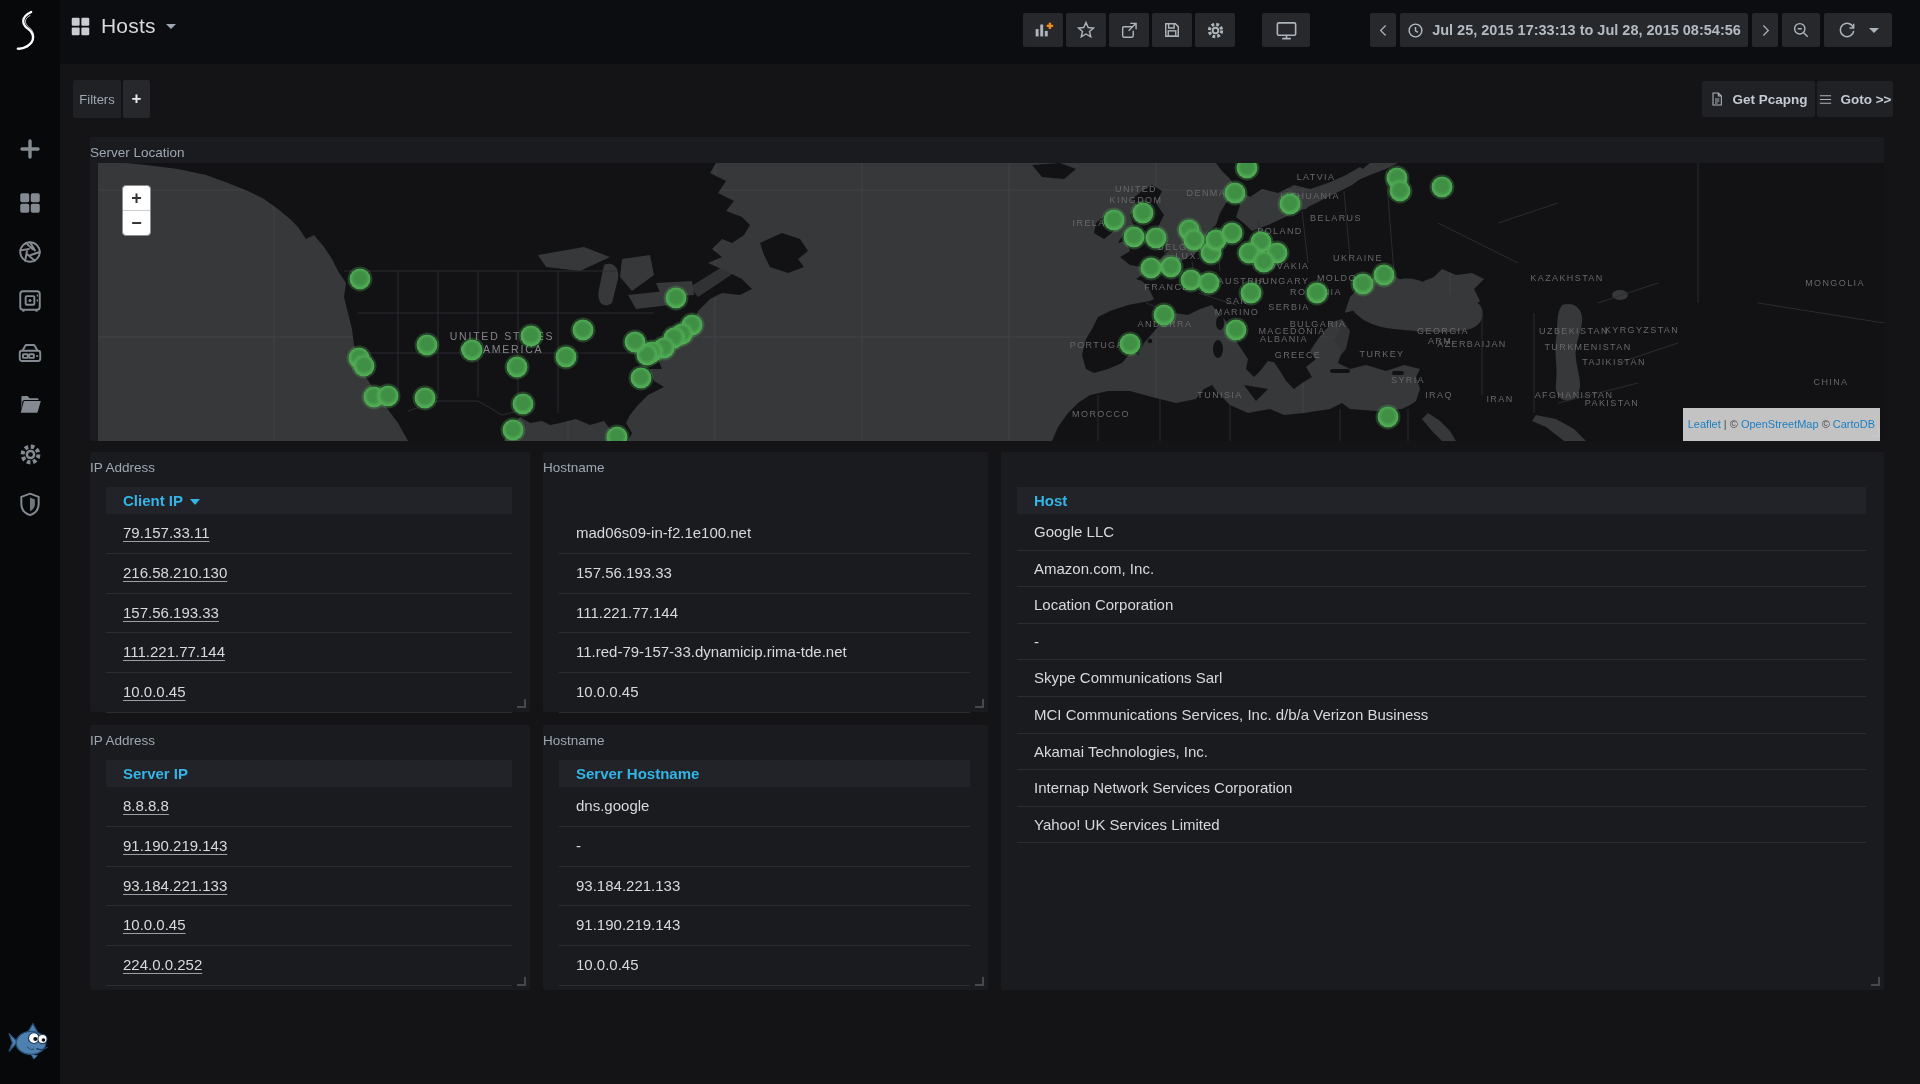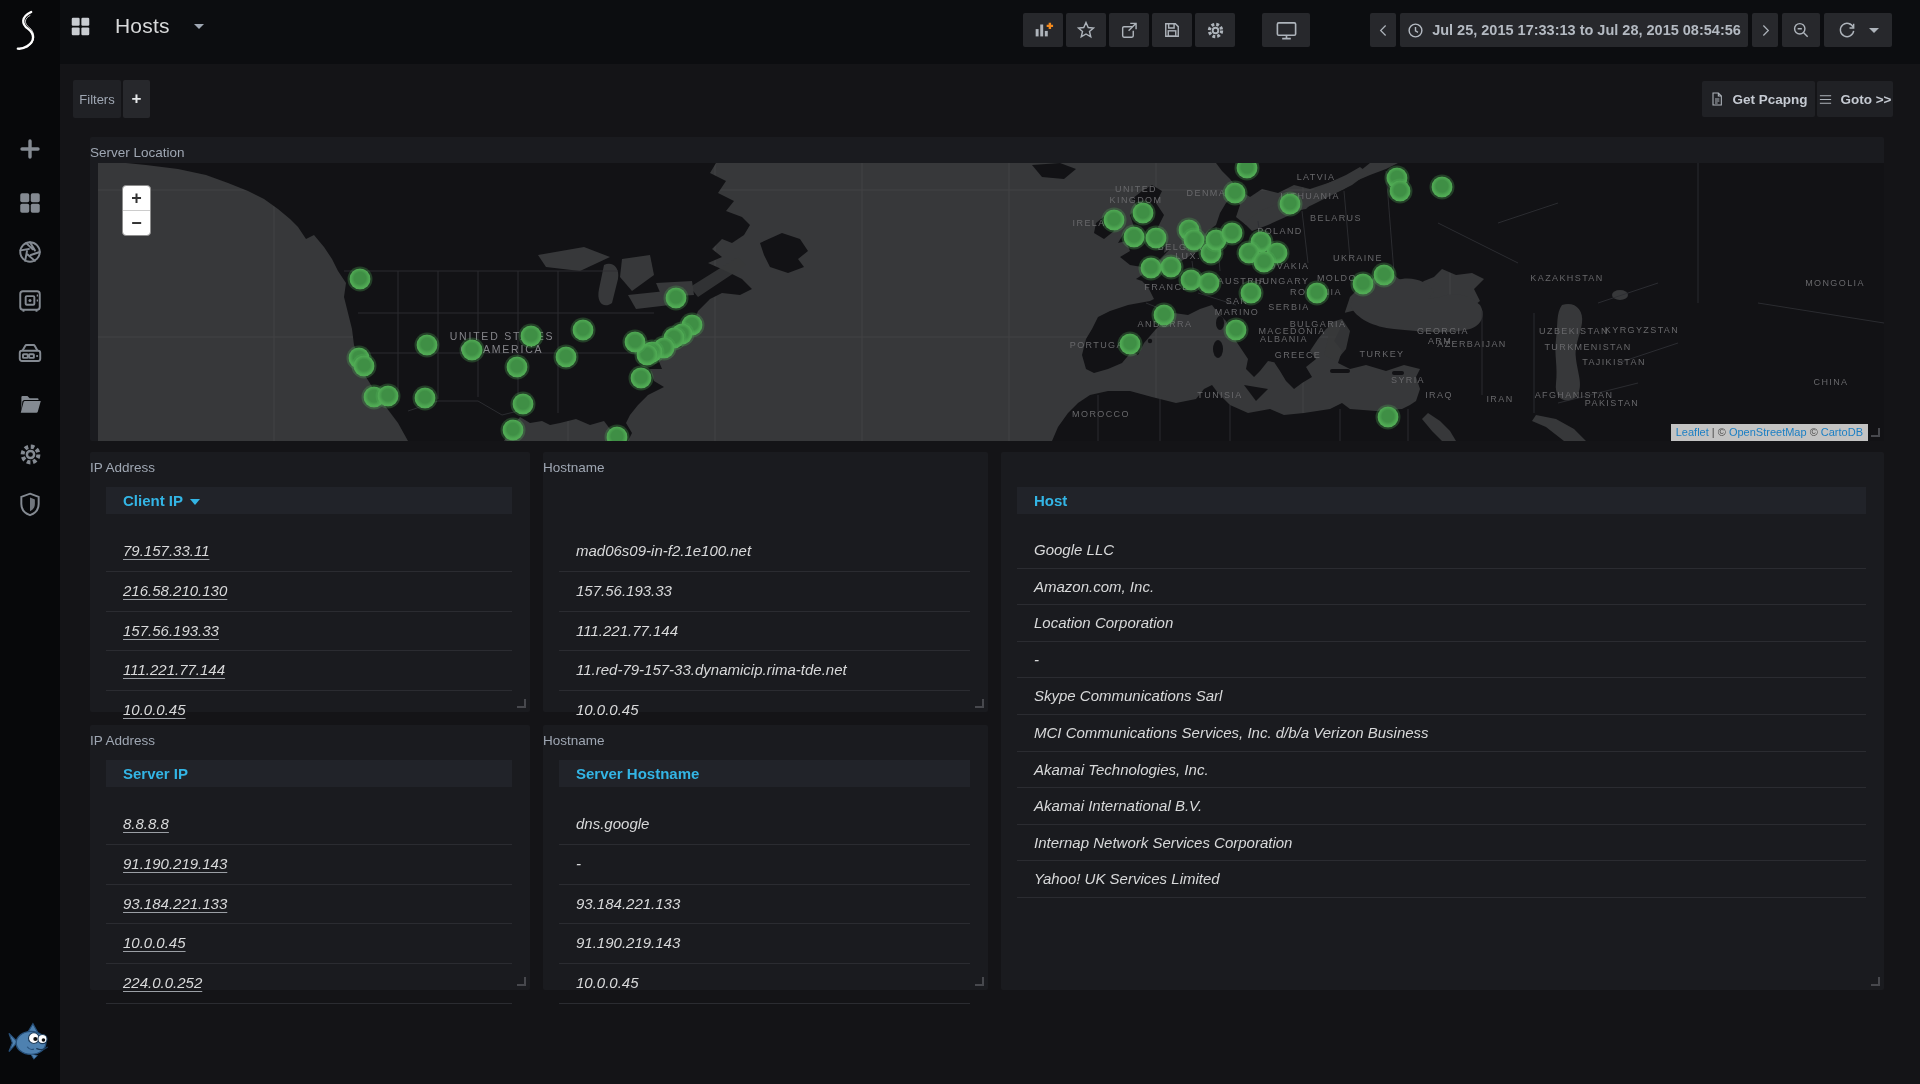--- a/index.html
+++ b/index.html
@@ -8,21 +8,21 @@
 
   
   #sidebar{position:absolute;left:0;top:0;width:60px;height:1084px;background:#07080a;z-index:5;}
   .side-icon{position:absolute;left:0;width:60px;height:40px;display:flex;align-items:center;justify-content:center;cursor:pointer;}
   .side-icon svg{stroke:#848a92;fill:none;stroke-width:1.8;}
   #logo{position:absolute;left:12px;top:8px;width:30px;height:48px;}
   #fish-logo{position:absolute;left:8px;top:1020px;width:46px;height:42px;}
 
   
   #topbar{position:absolute;left:60px;top:0;width:1860px;height:64px;background:#0c0d10;}
-  #dash-nav{position:absolute;left:10px;top:14px;display:flex;align-items:center;gap:24px;cursor:pointer;text-align:right;}
+  #dash-nav{position:absolute;left:10px;top:14px;display:flex;align-items:center;gap:10px;cursor:pointer;text-align:right;}
   #dash-title{color:#d8d9da;font-size:21px;font-weight:500;letter-spacing:.2px;}
   .tbtn{position:absolute;top:13px;height:34px;background:#27282c;border-radius:2px;display:flex;align-items:center;justify-content:center;cursor:pointer;}
   .tbtn svg{stroke:#aeb4bb;fill:none;stroke-width:1.7;}
   #timebox{position:absolute;left:1340px;top:13px;width:348px;height:34px;background:#27282c;border-radius:2px;color:#b4bac2;font-weight:700;font-size:14.5px;display:flex;align-items:center;justify-content:center;gap:8px;cursor:pointer;}
 
   
   .tile{position:absolute;background:#202125;border-radius:2px;color:#9fa7b3;font-size:13px;display:flex;align-items:center;justify-content:center;cursor:pointer;}
   #filters-btn{left:73px;top:80px;width:48px;height:38px;}
   #filters-add{left:123px;top:80px;width:27px;height:38px;background:#27282c;color:#e6e8ea;font-size:17px;font-weight:700;}
   .act-btn{position:absolute;top:81px;height:36px;background:#202125;border-radius:2px;color:#c5cad2;font-size:13.5px;font-weight:600;display:flex;align-items:center;justify-content:center;gap:7px;cursor:pointer;}
@@ -38,26 +38,26 @@
   #map-panel{left:90px;top:137px;width:1794px;height:304px;}
   #map-tiles{position:absolute;left:8px;top:26px;width:1786px;height:278px;background:#37383a;overflow:hidden;}
   .marker{position:absolute;width:21px;height:21px;border-radius:50%;transform:translate(-50%,-50%);
           background:radial-gradient(circle at 50% 46%, #3f8f45 0 38%, #4fa953 60%, #58b45c 100%);
           box-shadow:0 0 0 2px rgba(84,178,90,.28);cursor:pointer;}
   .maplabel{position:absolute;transform:translate(-50%,-50%);color:#68686b;font-size:9px;font-weight:400;letter-spacing:1.4px;white-space:pre;text-align:center;line-height:11px;pointer-events:none;}
   .maplabel.big{color:#85858a;font-size:10.5px;letter-spacing:1.8px;line-height:13px;}
   #zoomctl{position:absolute;left:24px;top:22px;width:27px;background:#fff;border:1px solid #8d8d8d;border-radius:4px;overflow:hidden;z-index:3;}
   .zbtn{height:24px;line-height:24px;text-align:center;color:#333;font-size:18px;font-weight:700;cursor:pointer;}
   #zoom-in{border-bottom:1px solid #ccc;}
-  #attrib{position:absolute;right:16px;bottom:0;height:17px;line-height:17px;background:rgba(210,210,210,.92);color:#4b4b4b;font-size:11px;padding:0 5px;z-index:3;}
+  #attrib{position:absolute;right:4px;bottom:0;height:17px;line-height:17px;background:rgba(210,210,210,.92);color:#4b4b4b;font-size:11px;padding:8px 5px;z-index:3;}
   #attrib a{color:#1b7fc4;text-decoration:none;cursor:pointer;}
 
   .table-panel .thead{position:absolute;left:16px;right:18px;top:35px;height:27px;background:#212329;line-height:27px;padding-left:17px;color:#33b5e5;font-size:15px;font-weight:700;cursor:pointer;box-sizing:border-box;}
   .thead .sort-caret{display:inline-block;width:0;height:0;border-left:5px solid transparent;border-right:5px solid transparent;border-top:6px solid #33b5e5;margin-left:7px;vertical-align:1px;}
-  .table-panel .rows{position:absolute;left:16px;right:18px;top:80px;font-style:italic;}
+  .table-panel .rows{position:absolute;left:16px;right:18px;top:62px;}
   .trow{height:var(--rowh,38.8px);line-height:var(--rowh,38.8px);border-bottom:1px solid #2b2c31;padding-left:17px;color:#d8d9da;font-size:15px;cursor:default;overflow:hidden;white-space:nowrap;}
   .trow .link{text-decoration:underline;text-underline-offset:3px;text-decoration-color:#9b9fa5;cursor:pointer;}
   #p1{left:90px;top:452px;width:440px;height:260px;}
   #p2{left:543px;top:452px;width:445px;height:260px;}
   #p3{left:1001px;top:452px;width:883px;height:538px;--rowh:35.6px;}
   #p4{left:90px;top:725px;width:440px;height:265px;}
   #p5{left:543px;top:725px;width:445px;height:265px;}
 </style>
 </head>
 <body>
@@ -343,21 +343,20 @@
   <div id="p3" class="panel table-panel">
       <div class="thead"><span>Host</span></div>
       <div class="rows">
         <div class="trow"><span class="">Google LLC</span></div>
         <div class="trow"><span class="">Amazon.com, Inc.</span></div>
         <div class="trow"><span class="">Location Corporation</span></div>
         <div class="trow"><span class="">-</span></div>
         <div class="trow"><span class="">Skype Communications Sarl</span></div>
         <div class="trow"><span class="">MCI Communications Services, Inc. d/b/a Verizon Business</span></div>
         <div class="trow"><span class="">Akamai Technologies, Inc.</span></div>
-        <div class="trow"><span class="">Akamai International B.V.</span></div>
         <div class="trow"><span class="">Internap Network Services Corporation</span></div>
         <div class="trow"><span class="">Yahoo! UK Services Limited</span></div>
       </div>
       <div class="rz"></div>
     </div>
   <div id="p4" class="panel table-panel">
       <div class="ptitle">IP Address</div>
       <div class="thead"><span>Server IP</span></div>
       <div class="rows">
         <div class="trow"><span class="link">8.8.8.8</span></div>

